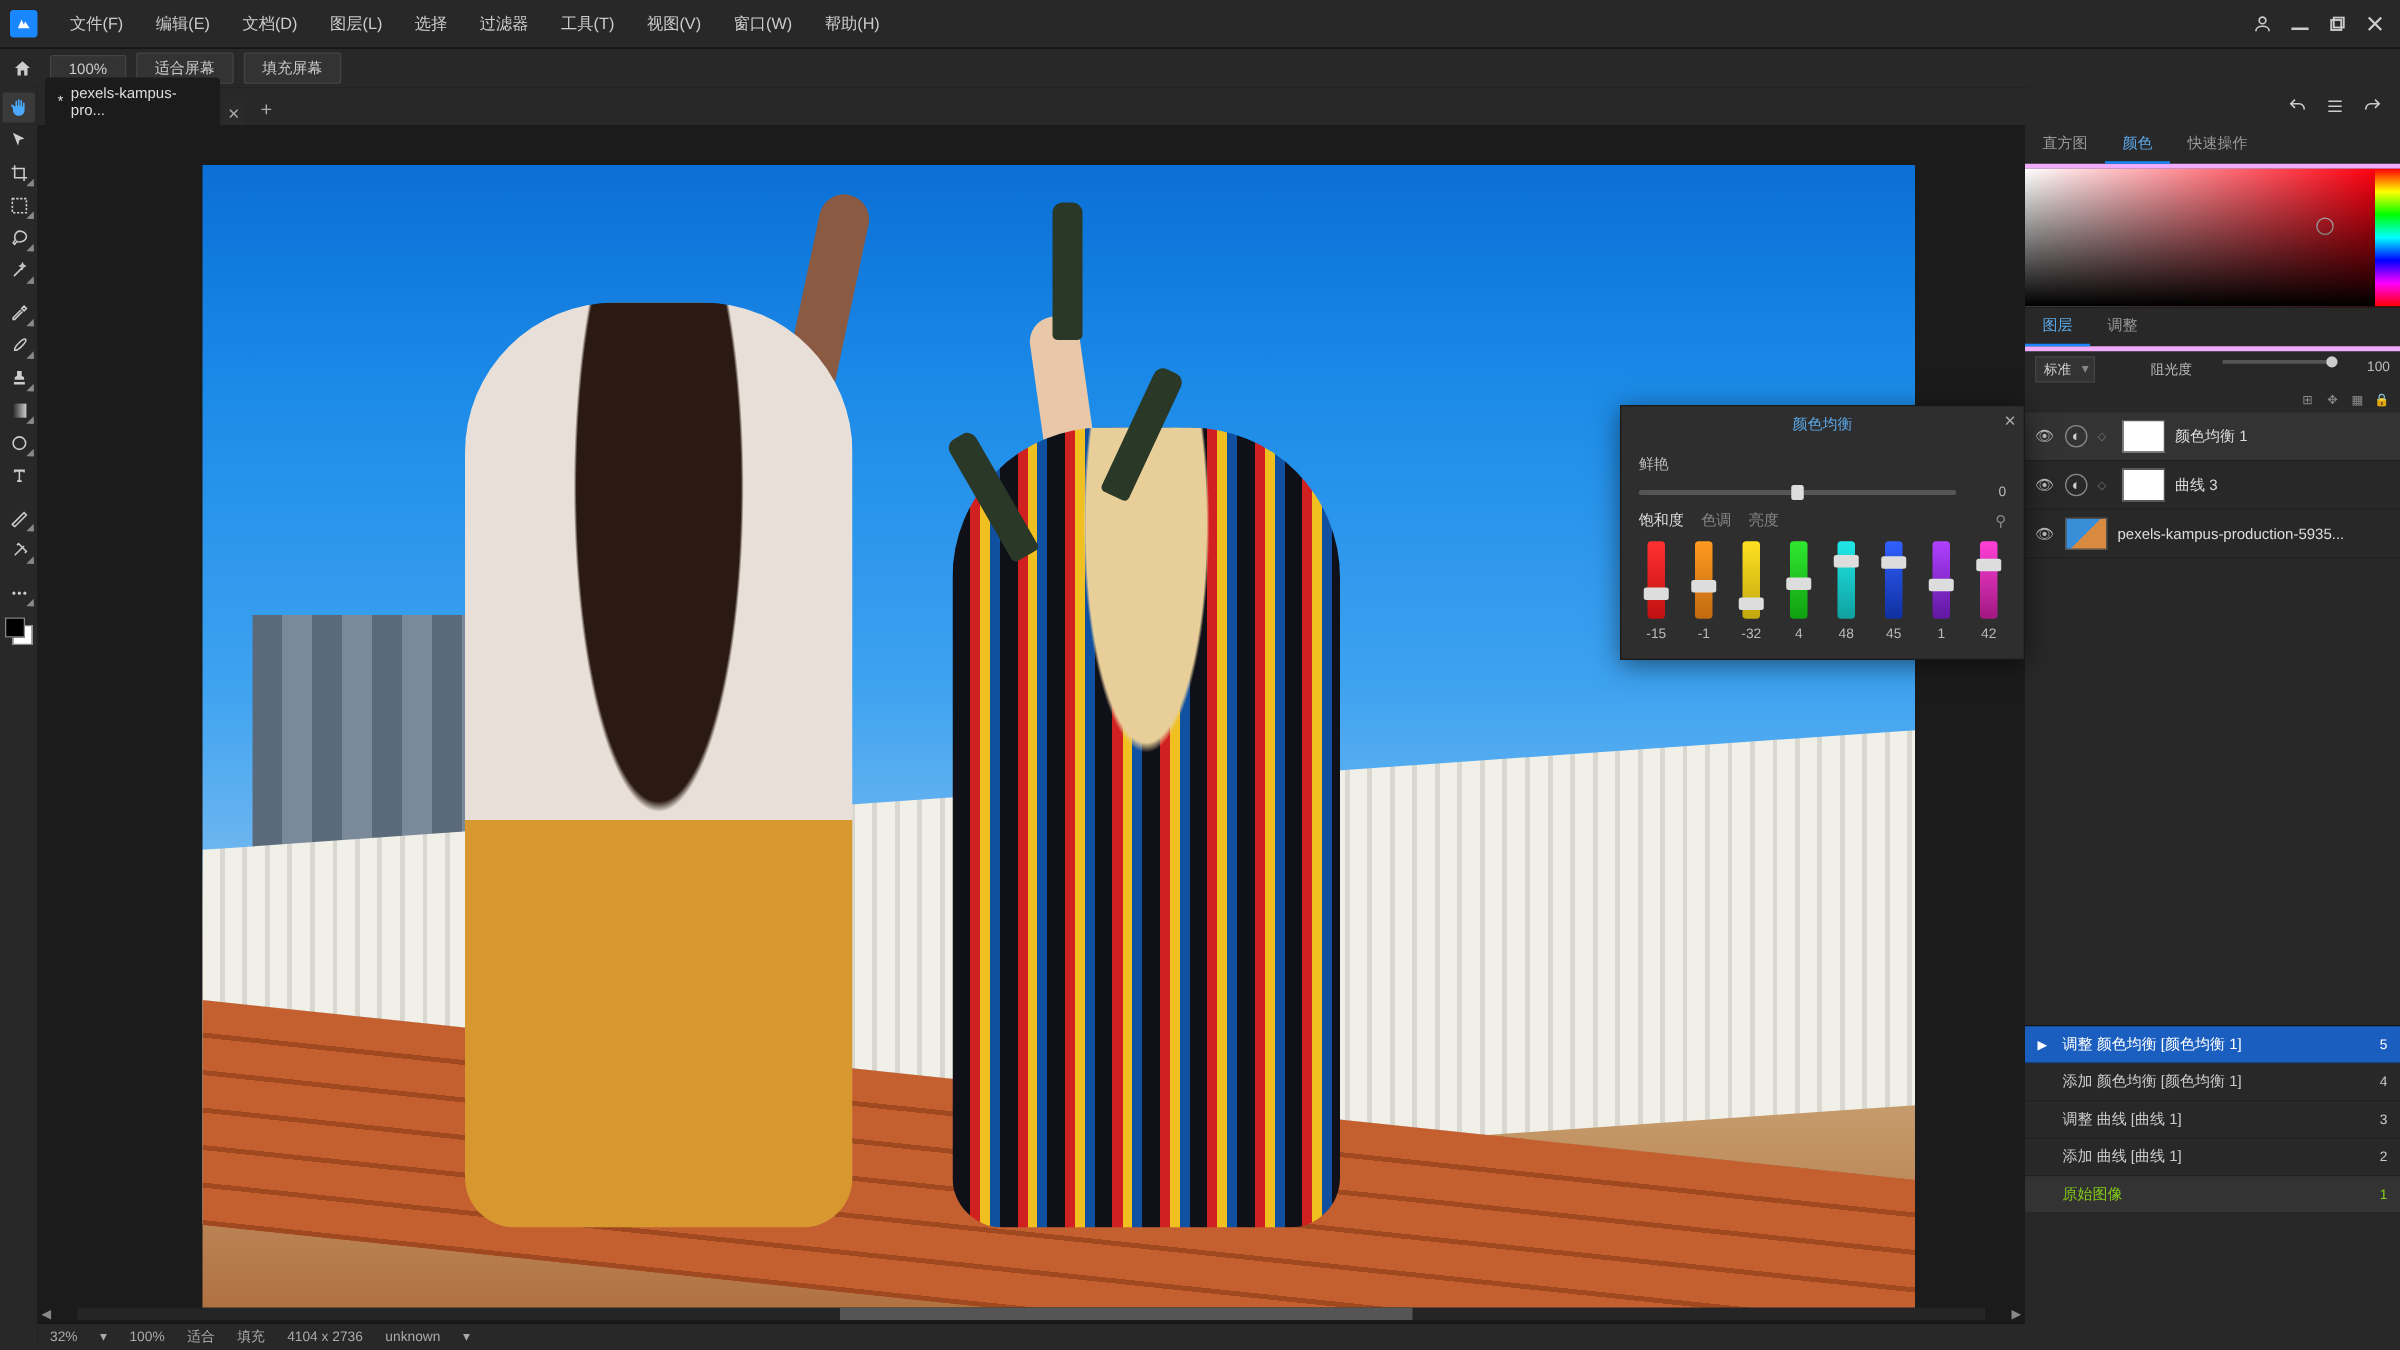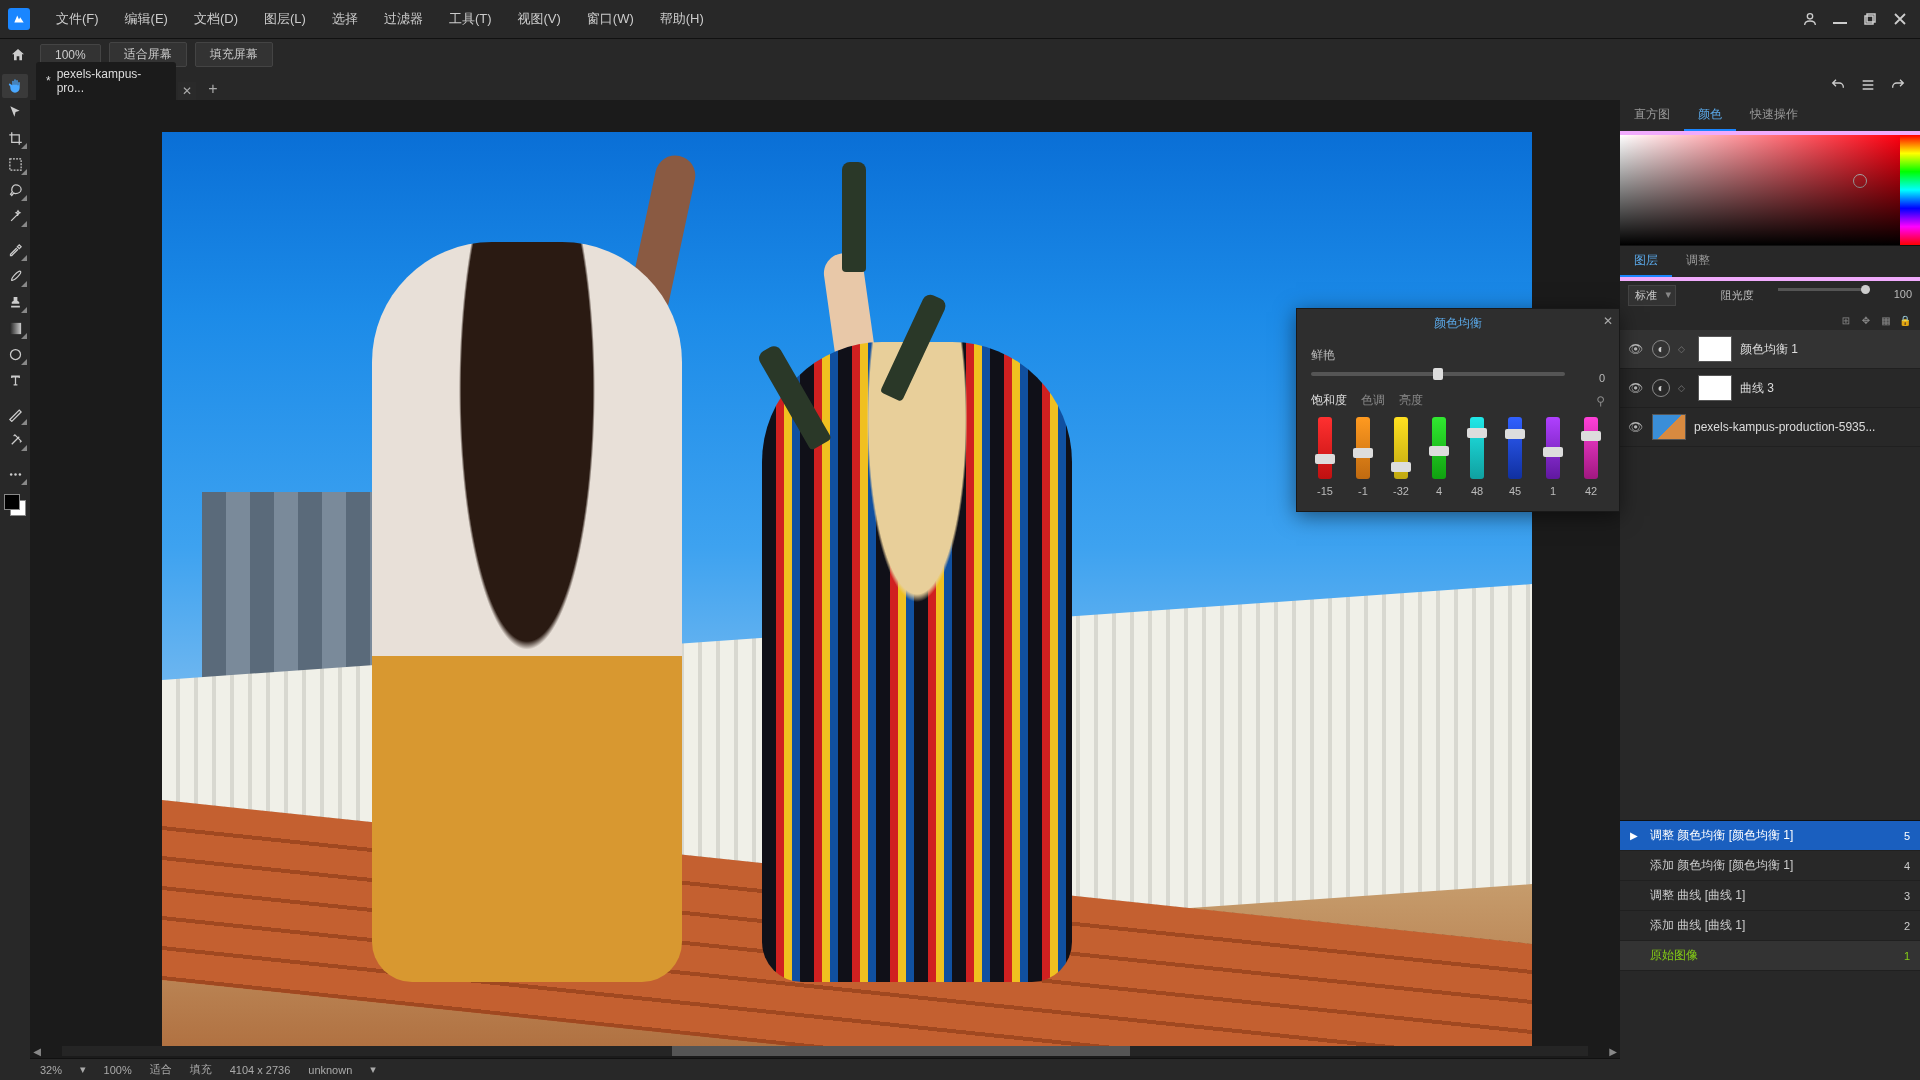--- a/index.html
+++ b/index.html
@@ -48,25 +48,25 @@
 .image-mock .arm1{position:absolute;left:460px;bottom:540px;width:40px;height:360px;background:#8a5a42;border-radius:20px;transform:rotate(12deg)}
 .image-mock .arm2{position:absolute;left:680px;bottom:500px;width:40px;height:300px;background:#e8c8a8;border-radius:20px;transform:rotate(-8deg)}
 .image-mock .bottle{position:absolute;width:24px;height:110px;background:#2a3828;border-radius:8px 8px 4px 4px}
 .image-mock .bottle.b1{left:680px;top:30px}
 .image-mock .bottle.b2{left:740px;top:160px;transform:rotate(25deg)}
 .image-mock .bottle.b3{left:620px;top:210px;transform:rotate(-30deg)}
 
 .statusbar{height:22px;background:#282828;display:flex;align-items:center;padding:0 10px;gap:18px;color:#aaa;font-size:11px;border-top:1px solid #111}
 
 
-.dialog{position:absolute;left:1296px;top:308px;width:324px;background:#2e2e2e;border:1px solid #191919;box-shadow:0 4px 20px rgba(0,0,0,.5)}
+.dialog{position:absolute;left:1296px;top:324px;width:324px;background:#2e2e2e;border:1px solid #191919;box-shadow:0 4px 20px rgba(0,0,0,.5)}
 .dialog-title{height:28px;display:flex;align-items:center;justify-content:center;color:#5aa8e8;font-size:12px;position:relative}
 .dialog-close{position:absolute;right:6px;top:5px;cursor:pointer;color:#aaa}
 .dialog-body{padding:10px 14px 14px}
-.slider-row{display:flex;align-items:flex-start;gap:8px;margin-bottom:8px}
+.slider-row{display:flex;align-items:center;gap:8px;margin-bottom:8px}
 .slider-row .lbl{width:48px;color:#bbb;font-size:12px}
 .slider-track{flex:1;height:4px;background:#555;position:relative;border-radius:2px}
 .slider-thumb{position:absolute;top:-4px;width:10px;height:12px;background:#ddd;border-radius:2px}
 .slider-val{width:32px;text-align:right;color:#bbb;font-size:11px}
 .sub-tabs{display:flex;gap:14px;margin:4px 0 8px;color:#888;font-size:12px;align-items:center}
 .sub-tabs .on{color:#ddd}
 .sub-tabs .adjust-icon{margin-left:auto;color:#888;cursor:pointer}
 .hue-sliders{display:flex;gap:8px;justify-content:space-between}
 .hue-col{display:flex;flex-direction:column;align-items:center;gap:6px;width:28px}
 .hue-bar{width:14px;height:62px;border-radius:3px;position:relative}

